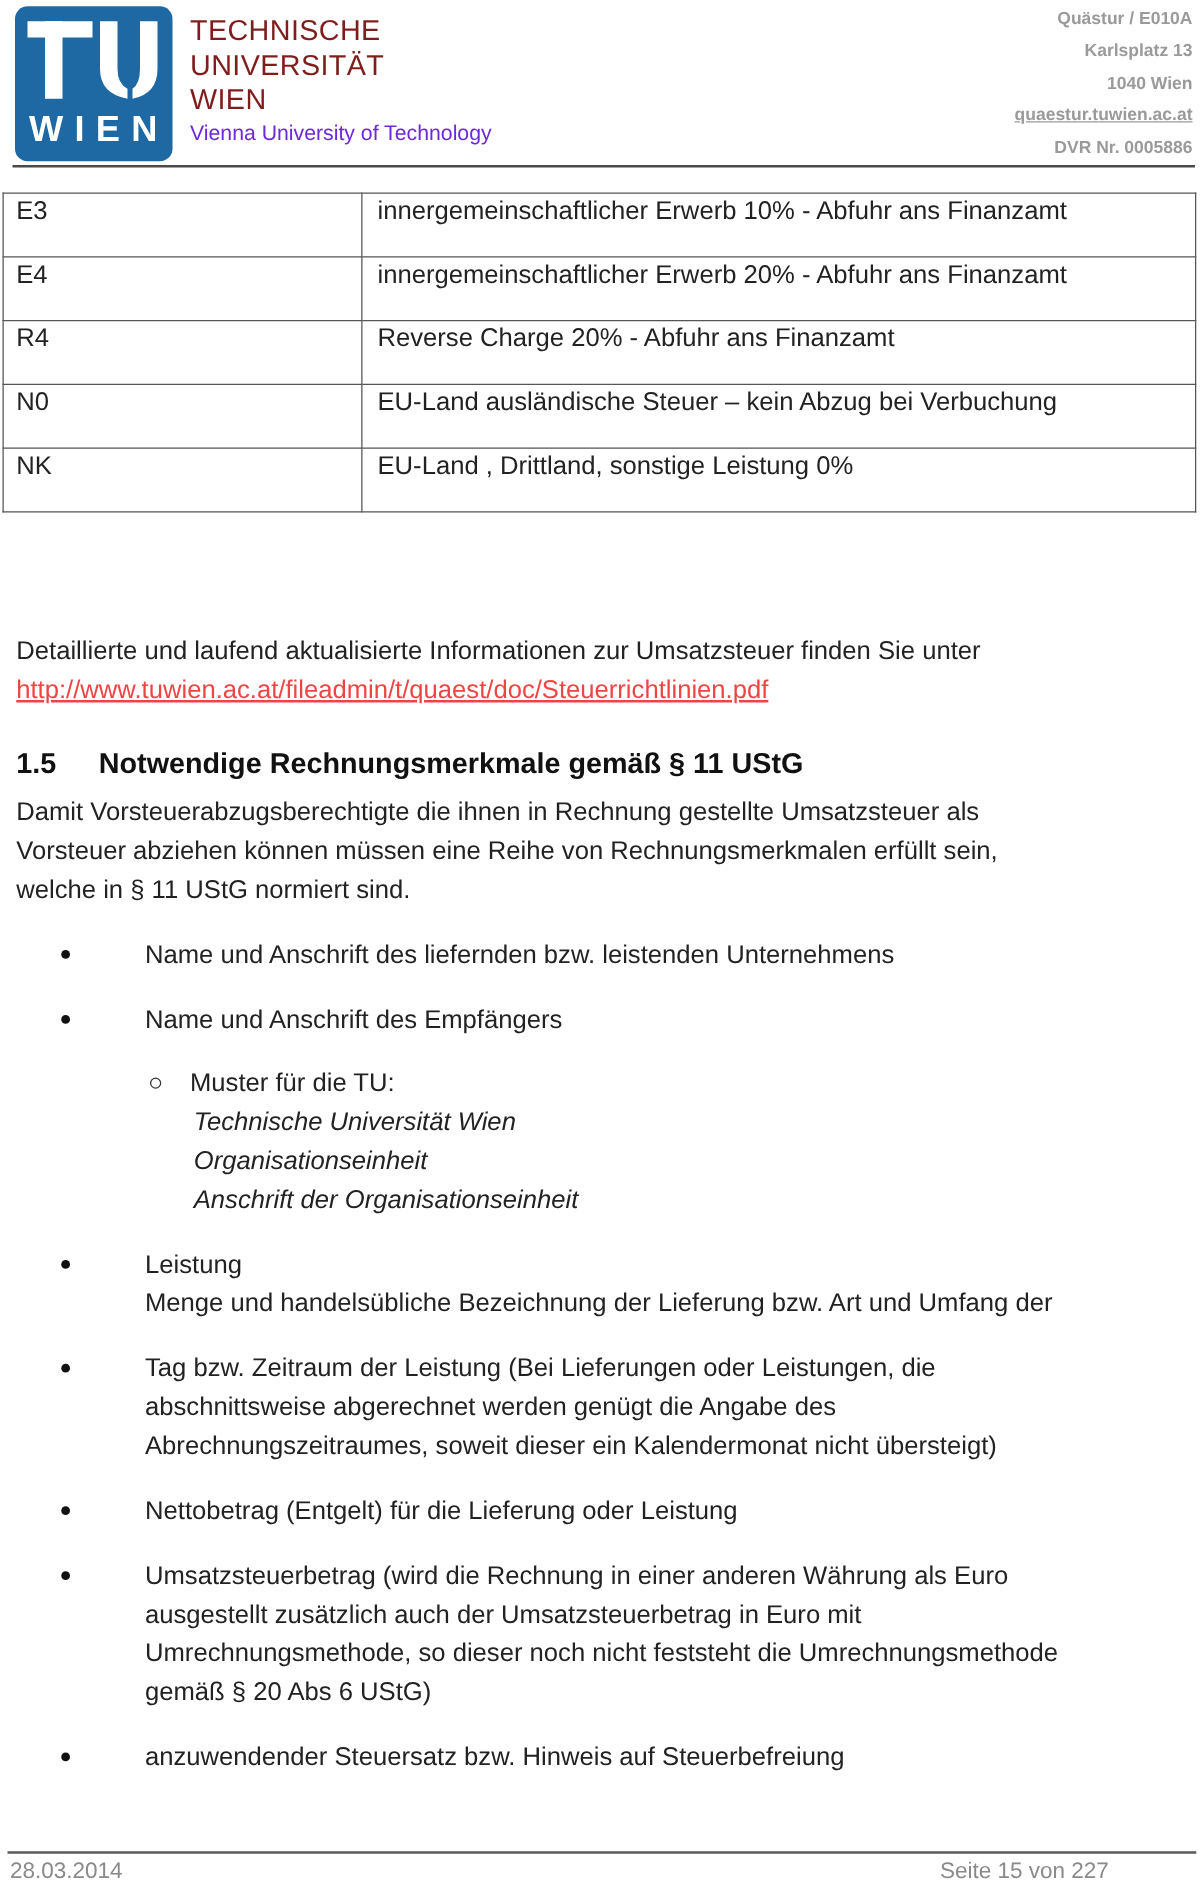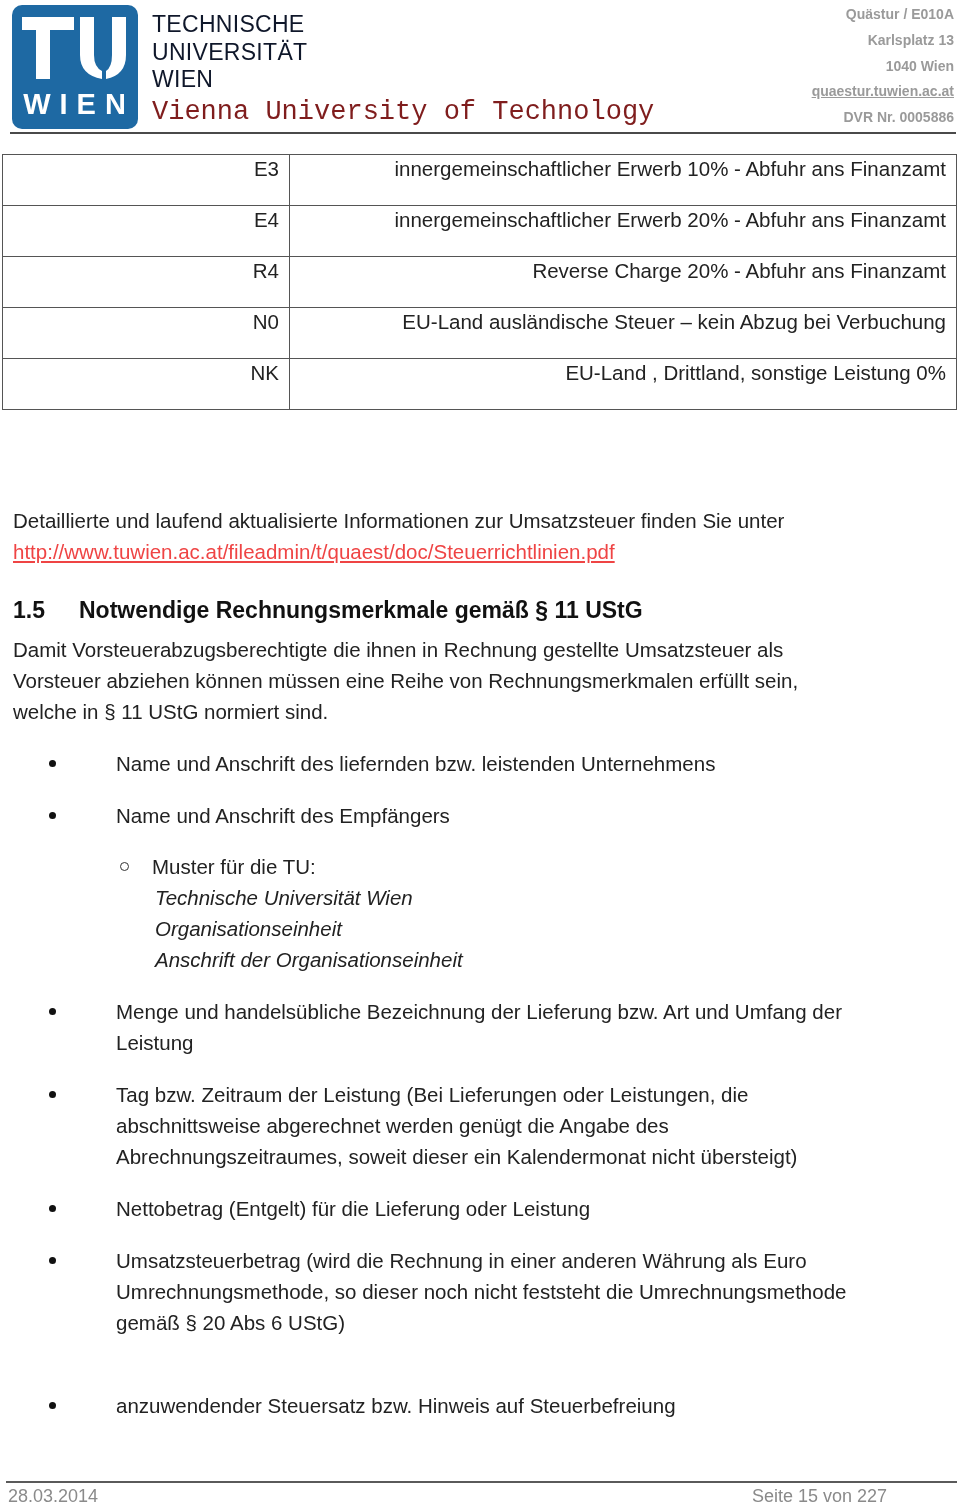--- a/index.html
+++ b/index.html
@@ -14,40 +14,40 @@
       left: 12px; top: 5px; width: 126px; height: 124px;
       background: #1e69a3; border-radius: 10px;
     }
     .logo-tu { position: absolute; left: 0; top: 0; }
     .logo-wien-text {
       position: absolute; left: 0; right: 0; bottom: 8px; text-align: center;
       color: #ffffff; font-weight: bold; font-size: 29px; letter-spacing: 9px;
       padding-left: 8px;
     }
     .uni-name {
-      left: 152px; top: 11px; color: #0f172a; font-size: 23px; line-height: 27.5px;
+      left: 152px; top: 11px; color: #7f1d1d; font-size: 23px; line-height: 27.5px;
       letter-spacing: 0.3px;
     }
     .uni-name div { white-space: nowrap; }
     .uni-en {
-      left: 152px; top: 97px; color: #7f1d1d; font-size: 27px; white-space: nowrap; font-family: Liberation Mono, monospace;
+      left: 152px; top: 97px; color: #6d28d9; font-size: 17px; white-space: nowrap;
     }
     .address {
       right: 6px; top: 2px; text-align: right; color: #9a9a9a; font-weight: bold;
       font-size: 14px; line-height: 25.8px;
     }
     .address a { color: #9a9a9a; text-decoration: underline; }
     .header-rule {
       left: 10px; top: 132px; width: 946px; height: 0; border-top: 2px solid #4a4a4a;
     }
 
     
     .tax-table {
       left: 2px; top: 154px; width: 955px; border-collapse: collapse;
-      font-size: 20.5px; color: #222; text-align: right;
+      font-size: 20.5px; color: #222;
     }
     .tax-table td {
       border: 1.5px solid #555; vertical-align: top; height: 48px; padding: 2px 10px 0 10px;
       line-height: 24px;
     }
     .tax-table td.code { width: 266px; }
     .tax-table td.desc { padding-left: 12px; }
 
     
     .para { left: 13px; font-size: 20.5px; line-height: 31px; color: #222; white-space: nowrap; }
@@ -171,22 +171,22 @@
   <span class="circ"></span>
   <div class="stext">Muster für die TU:</div>
 </div>
 <div class="italic-line" style="top:882px;">Technische Universität Wien</div>
 <div class="italic-line" style="top:913px;">Organisationseinheit</div>
 <div class="italic-line" style="top:944px;">Anschrift der Organisationseinheit</div>
 
 <div class="bullet" style="top:996px;">
   <span class="dot"></span>
   <div class="btext">
+    <div>Leistung</div>
     <div>Menge und handelsübliche Bezeichnung der Lieferung bzw. Art und Umfang der</div>
-    <div>Leistung</div>
   </div>
 </div>
 
 <div class="bullet" style="top:1079px;">
   <span class="dot"></span>
   <div class="btext">
     <div>Tag bzw. Zeitraum der Leistung (Bei Lieferungen oder Leistungen, die</div>
     <div>abschnittsweise abgerechnet werden genügt die Angabe des</div>
     <div>Abrechnungszeitraumes, soweit dieser ein Kalendermonat nicht übersteigt)</div>
   </div>
@@ -196,20 +196,21 @@
   <span class="dot"></span>
   <div class="btext">
     <div>Nettobetrag (Entgelt) für die Lieferung oder Leistung</div>
   </div>
 </div>
 
 <div class="bullet" style="top:1245px;">
   <span class="dot"></span>
   <div class="btext">
     <div>Umsatzsteuerbetrag (wird die Rechnung in einer anderen Währung als Euro</div>
+    <div>ausgestellt zusätzlich auch der Umsatzsteuerbetrag in Euro mit</div>
     <div>Umrechnungsmethode, so dieser noch nicht feststeht die Umrechnungsmethode</div>
     <div>gemäß § 20 Abs 6 UStG)</div>
   </div>
 </div>
 
 <div class="bullet" style="top:1390px;">
   <span class="dot"></span>
   <div class="btext">
     <div>anzuwendender Steuersatz bzw. Hinweis auf Steuerbefreiung</div>
   </div>

